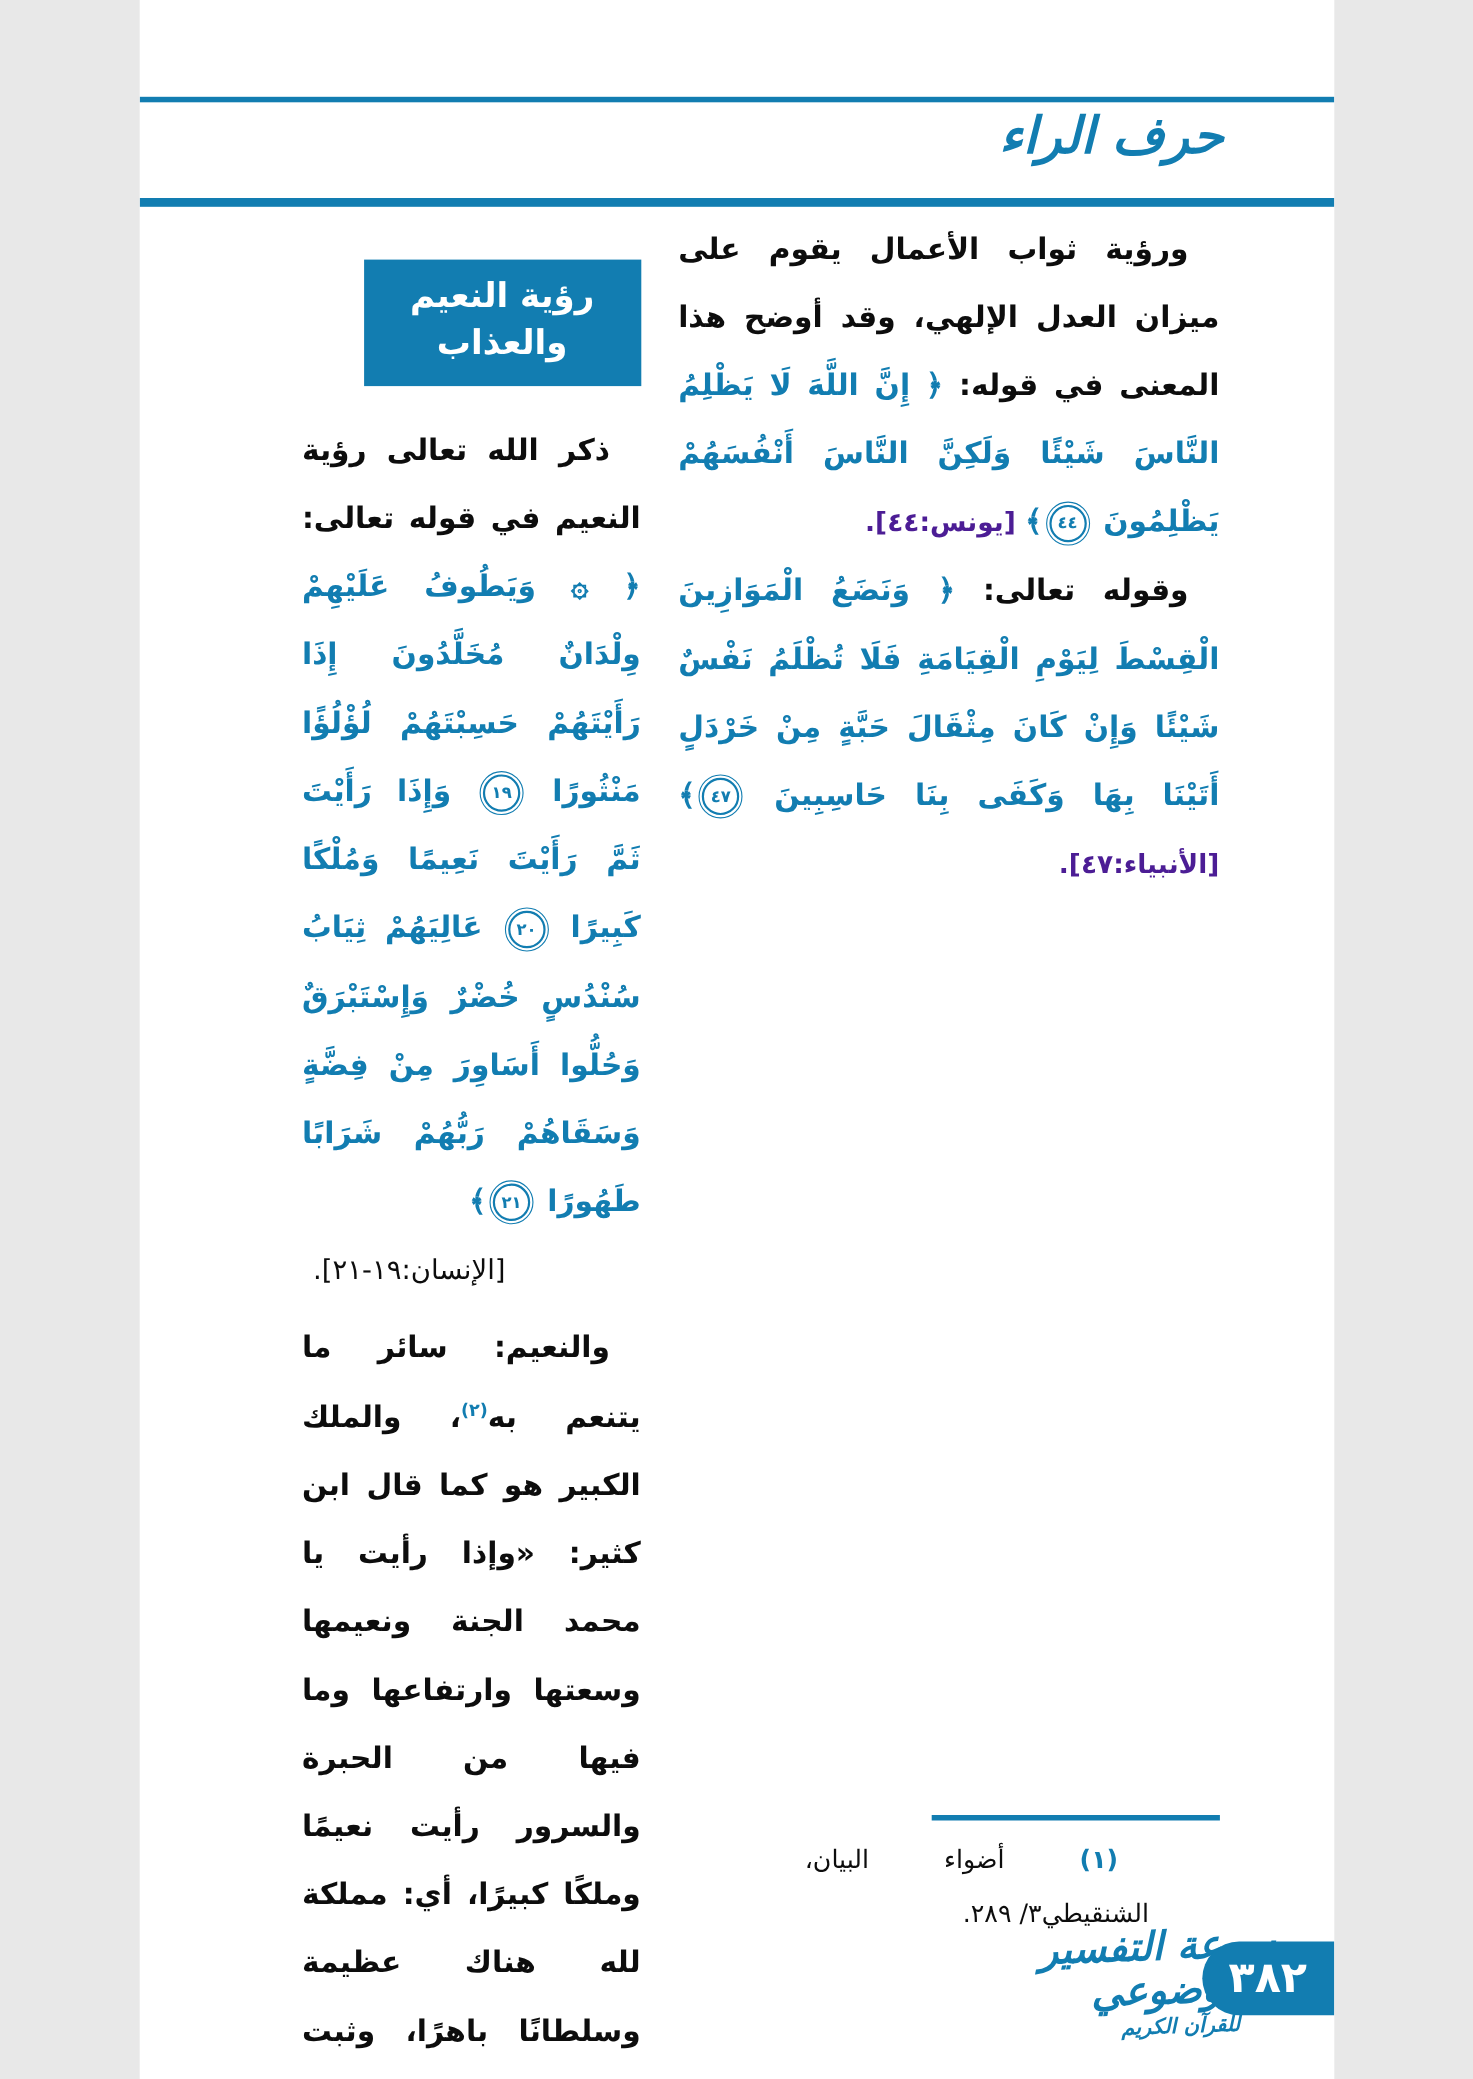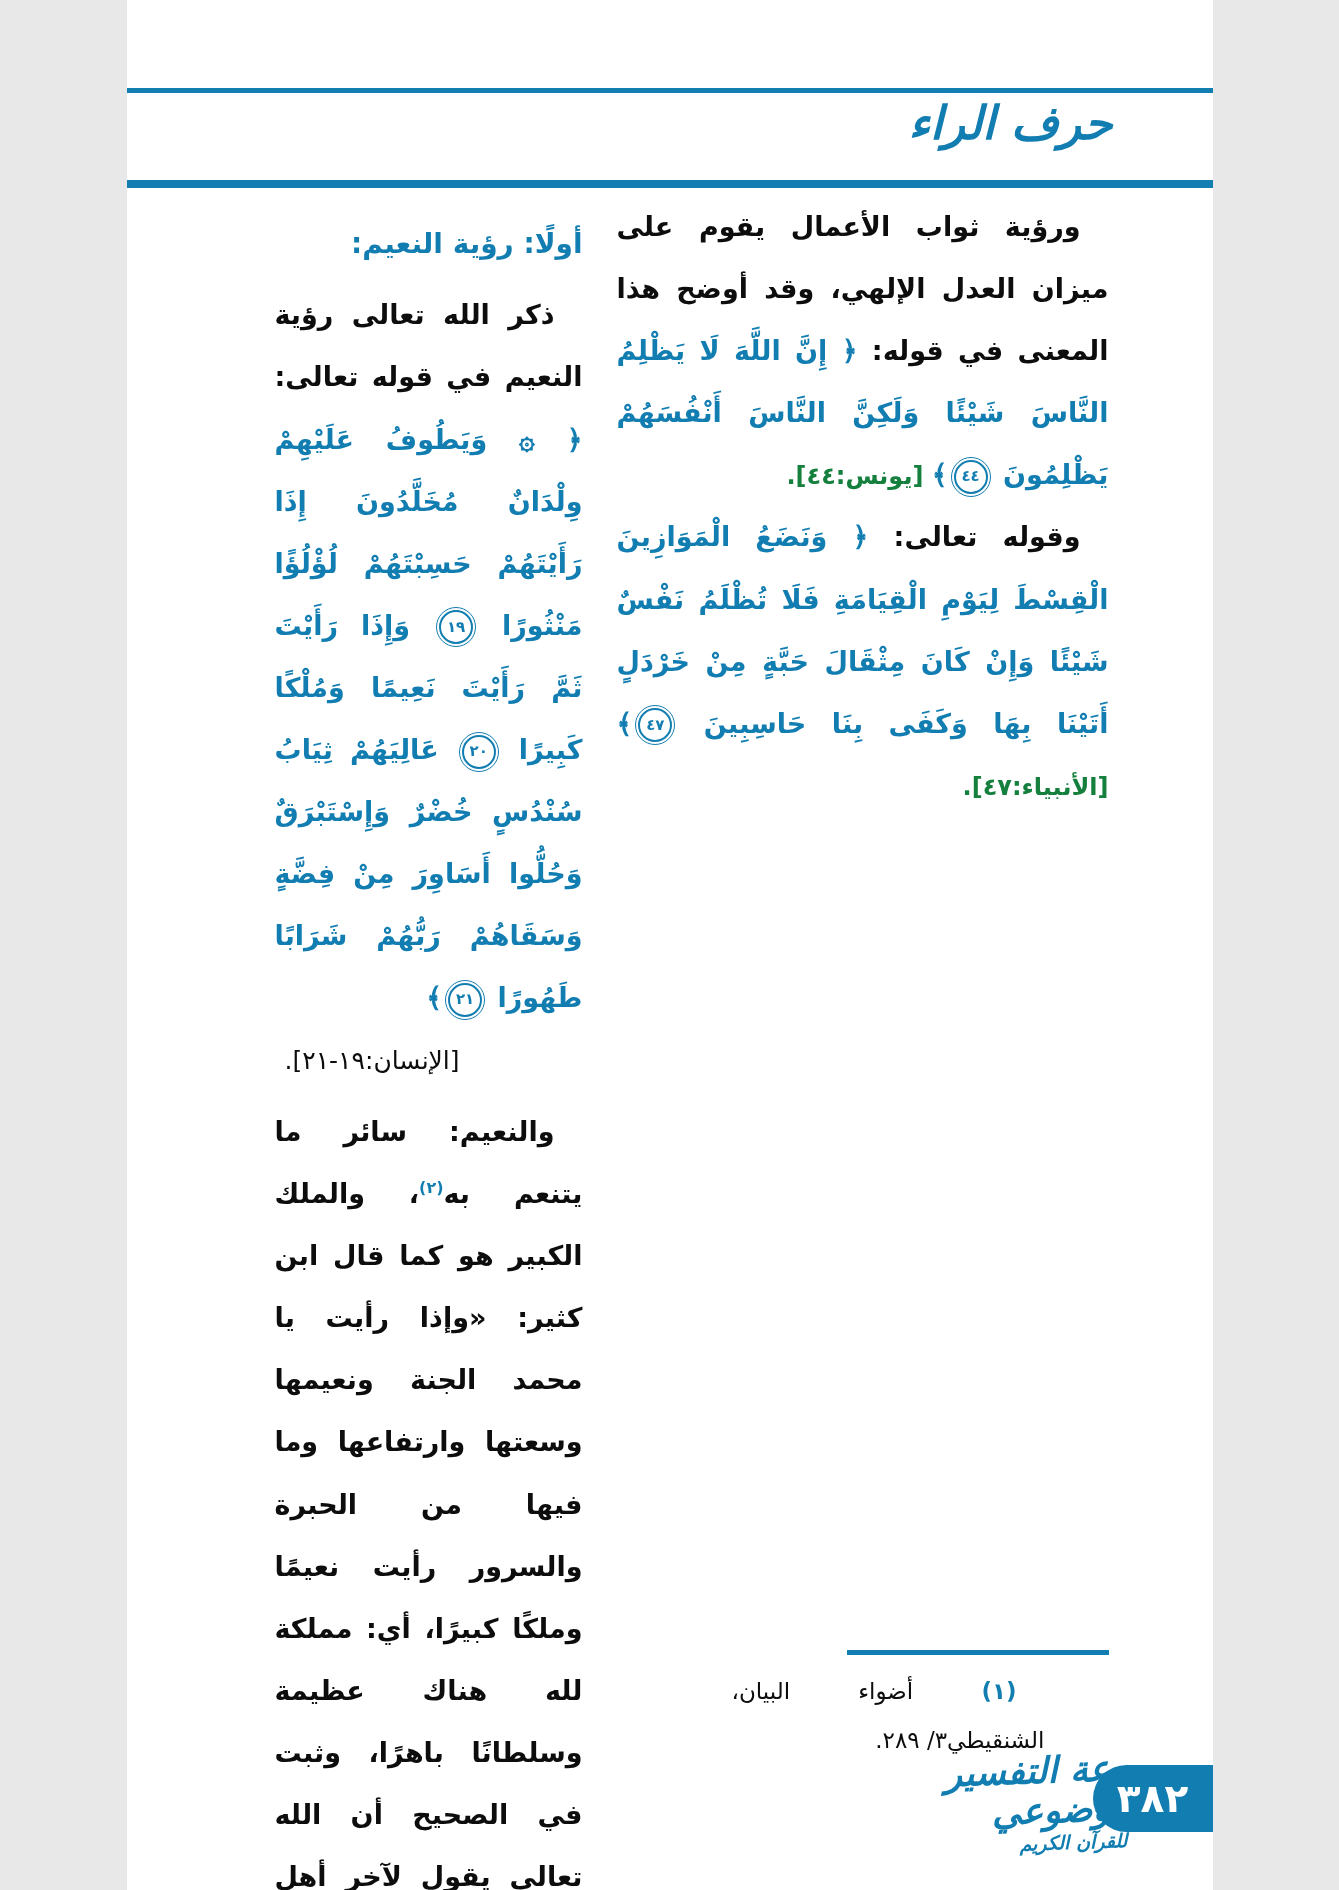--- a/index.html
+++ b/index.html
@@ -26,21 +26,21 @@
   .col-left  { width:508px; }
   .col p { margin:0; text-indent:28px; }
   .quran { color:var(--accent); }
   .ayah-badge {
     display:inline-flex; align-items:center; justify-content:center;
     width:30px; height:30px; border:2px solid var(--accent);
     outline:1px solid var(--accent); outline-offset:2px;
     border-radius:50%; font-size:15px; line-height:1; color:var(--accent);
     vertical-align:middle; margin:0 6px; text-indent:0;
   }
-  .ref { font-size:24px; color:#15803d; }
+  .ref { font-size:24px; color:#4c1d95; }
   .fn-sup {
     color:var(--accent); font-size:16px; vertical-align:super;
     font-weight:bold; line-height:0;
   }
   .section-box {
     width:calc(100% - 56px); box-sizing:border-box;
     background:var(--accent); color:#fff; text-align:center;
     font-size:31px; font-weight:bold; padding:12px 10px 16px;
     margin:40px 0 28px; line-height:1.4; text-indent:0;
   }
@@ -93,23 +93,23 @@
 
       <div class="spacer"></div>
 
       <div class="fn-block-right">
         <div class="fn-sep fn-sep-right"></div>
         <p class="footnote"><span class="fn-marker">(١)</span><span> أضواء البيان، الشنقيطي٣/ ٢٨٩.</span></p>
       </div>
     </div>
 
     <div class="col col-left">
+      <div class="section-box"><span>رؤية النعيم والعذاب</span></div>
 
 
-      <div class="subheading">أولًا: رؤية النعيم:</div>
 
       <p><span>ذكر الله تعالى رؤية النعيم في قوله تعالى: </span><span class="quran">﴿ ۞ وَيَطُوفُ عَلَيْهِمْ وِلْدَانٌ مُخَلَّدُونَ إِذَا رَأَيْتَهُمْ حَسِبْتَهُمْ لُؤْلُؤًا مَنْثُورًا </span><span class="ayah-badge">١٩</span><span class="quran"> وَإِذَا رَأَيْتَ ثَمَّ رَأَيْتَ نَعِيمًا وَمُلْكًا كَبِيرًا </span><span class="ayah-badge">٢٠</span><span class="quran"> عَالِيَهُمْ ثِيَابُ سُنْدُسٍ خُضْرٌ وَإِسْتَبْرَقٌ وَحُلُّوا أَسَاوِرَ مِنْ فِضَّةٍ وَسَقَاهُمْ رَبُّهُمْ شَرَابًا طَهُورًا </span><span class="ayah-badge">٢١</span><span class="quran">﴾</span></p>
 
       <div class="verse-ref-line">[الإنسان:١٩-٢١].</div>
 
       <p><span>والنعيم: سائر ما يتنعم به</span><span class="fn-sup">(٢)</span><span>، والملك الكبير هو كما قال ابن كثير: «وإذا رأيت يا محمد الجنة ونعيمها وسعتها وارتفاعها وما فيها من الحبرة والسرور رأيت نعيمًا وملكًا كبيرًا، أي: مملكة لله هناك عظيمة وسلطانًا باهرًا، وثبت في الصحيح أن الله تعالى يقول لآخر أهل النار خروجًا منها، وآخر أهل الجنة دخولًا إليها: (إن لك مثل الدنيا وعشرة أمثالها)</span><span class="fn-sup">(٣)</span><span>.</span></p>
 
       <div class="fn-sep fn-sep-left"></div>
 
       <p class="footnote"><span class="fn-marker">(٢)</span><span> انظر: الجامع لأحكام القرآن، القرطبي ١٩/ ١٤٤.</span></p>

